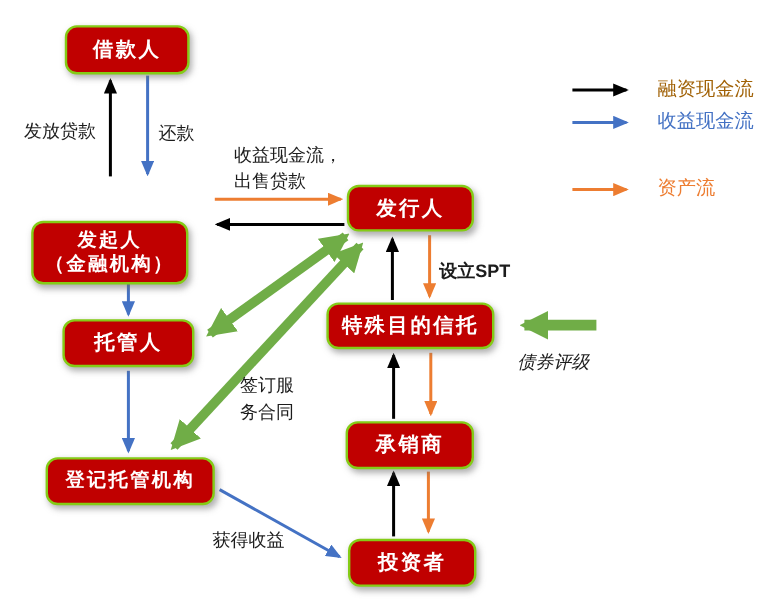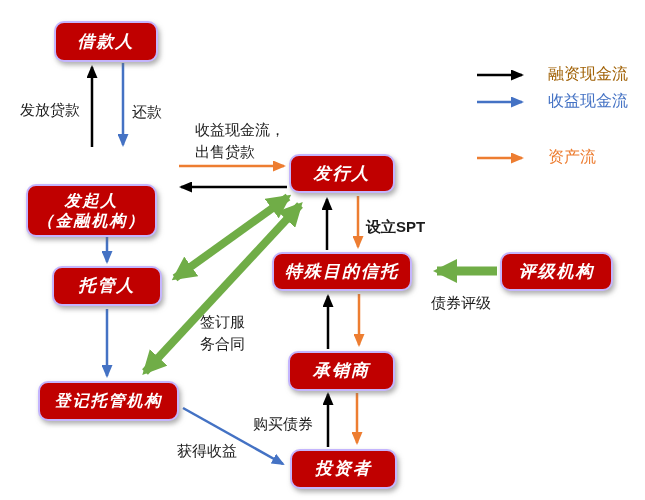--- a/index.html
+++ b/index.html
@@ -7,36 +7,35 @@
     position:relative;
     width:645px;height:500px;
     background:#ffffff;
     font-family:"Liberation Sans","DejaVu Sans",sans-serif;
     overflow:hidden;
   }
   #arrows{position:absolute;left:0;top:0;width:645px;height:500px;}
   .node{
     position:absolute;
     background:#c00000;
-    border:2px solid #c4b5fd;
+    border:2px solid #84cc16;
     border-radius:10px;
     box-shadow:2px 3px 5px rgba(110,110,110,.55);
     color:#ffffff;
     font-weight:bold;
     font-size:17px;
     letter-spacing:2px;
     display:flex;
     flex-direction:column;
     align-items:center;
     justify-content:center;
     text-align:center;
     line-height:1.25;
     box-sizing:border-box;
     white-space:nowrap;
-    font-style:italic;
   }
   .lbl{
     position:absolute;
     color:#1c1c1c;
     font-size:15px;
     line-height:22px;
     white-space:nowrap;
   }
   .legend-row{
     position:absolute;
@@ -106,49 +105,45 @@
   </div>
 
   <div class="node" style="left:52px;top:266px;width:110px;height:40px;">
     <span>托管人</span>
   </div>
 
   <div class="node" style="left:272px;top:252px;width:140px;height:39px;">
     <span>特殊目的信托</span>
   </div>
 
-  <div class="node" style="left:500px;top:252px;width:113px;height:39px;">
-    <span>评级机构</span>
-  </div>
 
   <div class="node" style="left:288px;top:351px;width:107px;height:40px;">
     <span>承销商</span>
   </div>
 
   <div class="node" style="left:38px;top:381px;width:141px;height:40px;font-size:16px;">
     <span>登记托管机构</span>
   </div>
 
   <div class="node" style="left:290px;top:449px;width:107px;height:40px;">
     <span>投资者</span>
   </div>
 
   <div class="lbl" style="left:20px;top:99px;">发放贷款</div>
   <div class="lbl" style="left:132px;top:101px;">还款</div>
   <div class="lbl" style="left:195px;top:119px;">
     <div>收益现金流，</div>
     <div>出售贷款</div>
   </div>
   <div class="lbl" style="left:366px;top:216px;font-weight:bold;">设立SPT</div>
-  <div class="lbl" style="left:431px;top:292px;">债券评级</div>
+  <div class="lbl" style="left:431px;top:292px;font-style:italic;">债券评级</div>
   <div class="lbl" style="left:200px;top:311px;">
     <div>签订服</div>
     <div>务合同</div>
   </div>
-  <div class="lbl" style="left:253px;top:413px;">购买债券</div>
   <div class="lbl" style="left:177px;top:440px;">获得收益</div>
 
   <div class="legend-row" style="left:476px;top:64px;">
     <svg width="58" height="14">
       <defs>
         <marker id="lg-black" markerUnits="userSpaceOnUse" markerWidth="13" markerHeight="11" refX="11" refY="5.5" orient="auto">
             <path d="M0,0 L13,5.5 L0,11 Z" fill="#000000"></path>
           </marker>
       </defs>
       <line x1="1" y1="7" x2="46" y2="7" stroke="#000000" stroke-width="2.5" marker-end="url(#lg-black)"></line>

